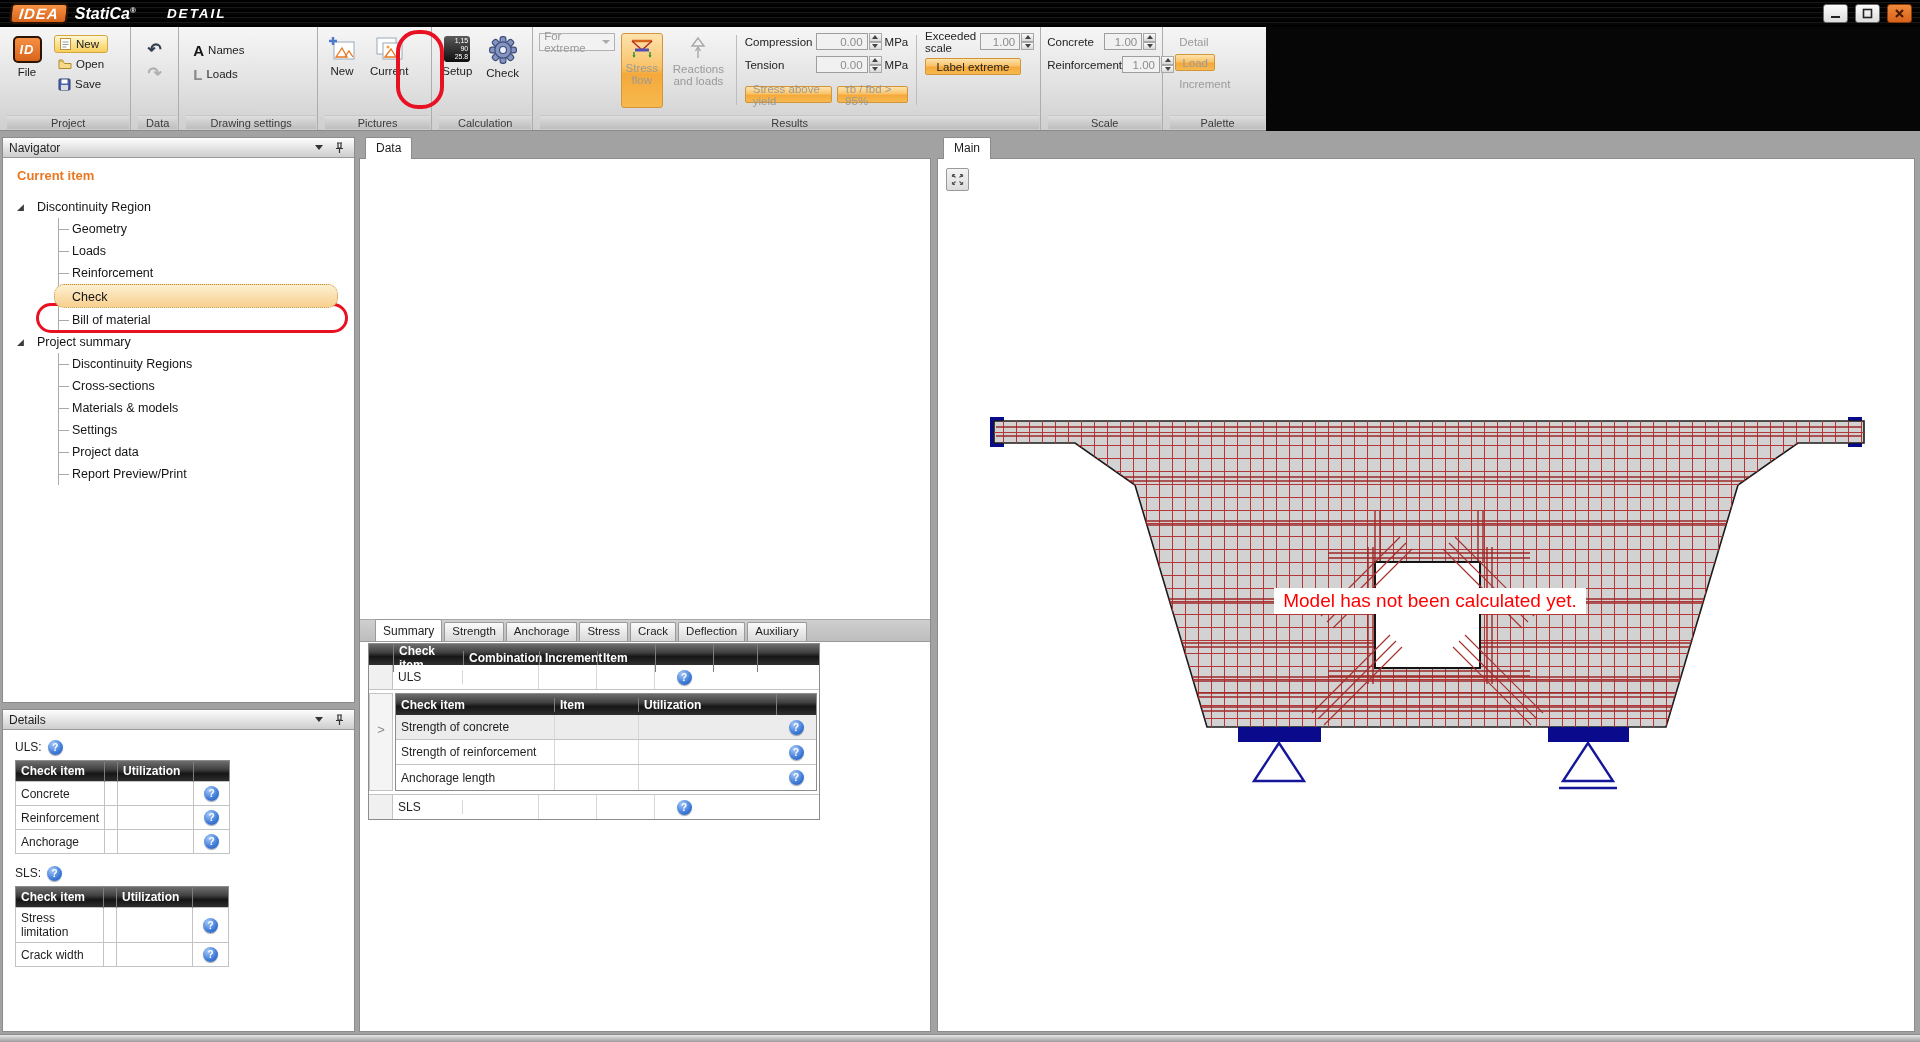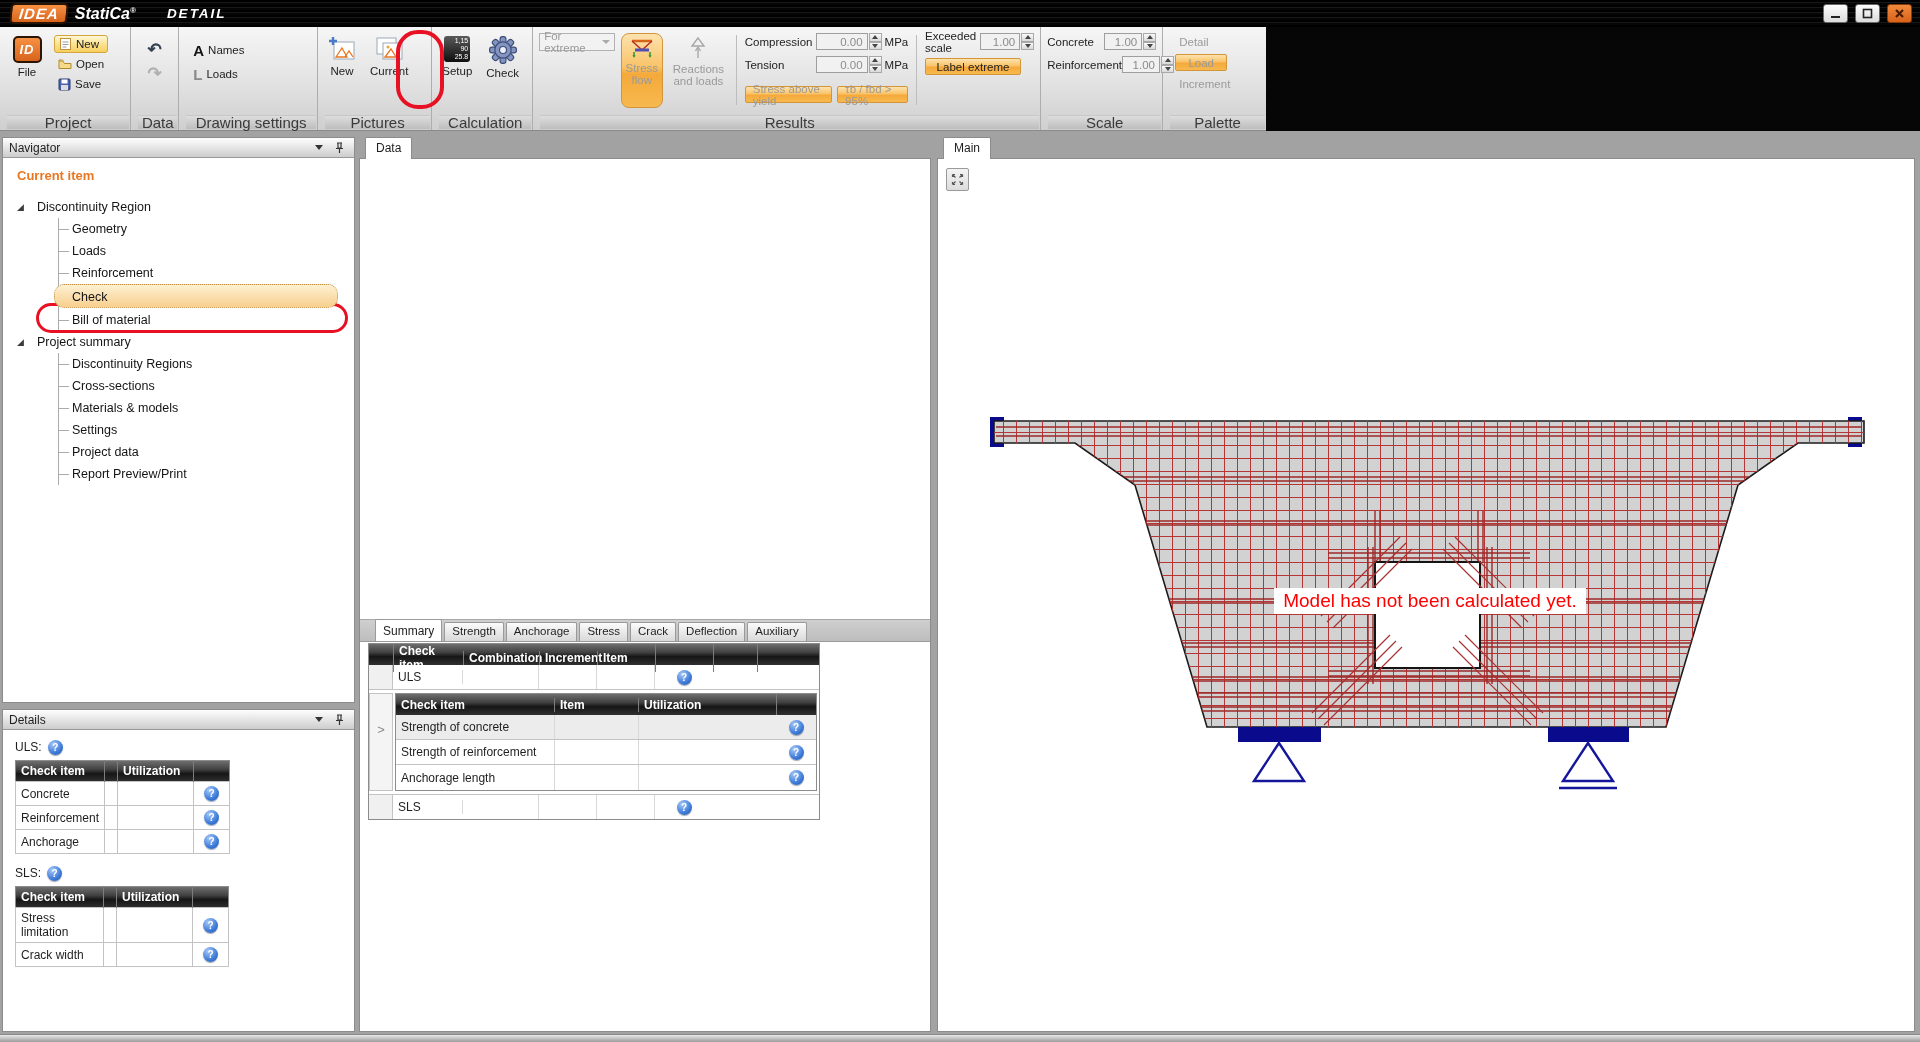--- a/index.html
+++ b/index.html
@@ -22,27 +22,27 @@
   .winbtn{width:25px;height:19px;border-radius:3px;background:linear-gradient(#fdfdfd,#dcdcdc);
     border:1px solid #6a6a6a;display:flex;align-items:center;justify-content:center}
   .winbtn.close{background:linear-gradient(#f08a3c,#d8621c);border-color:#8a3c08}
 
   
   .ribbon-row{left:0;top:27px;width:1920px;height:104px;background:#060606}
   .ribbon{left:0;top:27px;width:1266px;height:104px;background:linear-gradient(#f6f6f6,#e2e2e2 55%,#cfcfcf);
     border-bottom:1px solid #8a8a8a;display:flex}
   .rgroup{position:relative;border-right:1px solid #adadad;height:100%;padding:6px 6px 17px 6px;display:flex;gap:6px}
   .rgroup-label{position:absolute;left:7px;right:1px;bottom:1px;height:14px;line-height:14px;text-align:center;
-    font-size:15px;color:#3a3a3a;background:linear-gradient(#dedede,#bdbdbd);border-top:1px solid #c8c8c8}
+    font-size:11px;color:#3a3a3a;background:linear-gradient(#dedede,#bdbdbd);border-top:1px solid #c8c8c8}
   .bigbtn{display:flex;flex-direction:column;align-items:center;justify-content:flex-start;gap:3px;
     padding:3px 4px;border-radius:3px;font-size:11.5px;color:#222;text-align:center}
   .bigbtn .cap{line-height:12px}
   .smallbtn{display:flex;align-items:center;gap:4px;height:18px;padding:0 4px;border-radius:3px;font-size:11.5px;color:#222}
   .hl-yellow{background:linear-gradient(#fff8d8,#fbe291 50%,#f7cf5e);border:1px solid #d2a63c}
-  .btn-orange{background:linear-gradient(#fde3ae,#f9c368 45%,#f5a93a 55%,#f7b94f);border:1px solid #d2953a;border-radius:8px}
+  .btn-orange{background:linear-gradient(#fde3ae,#f9c368 45%,#f5a93a 55%,#f7b94f);border:1px solid #d2953a;border-radius:3px}
   .txt-dis{color:#9a9a9a}
   .stack{display:flex;flex-direction:column;justify-content:flex-start;gap:2px}
   .vsep{width:1px;background:#bdbdbd;margin:2px 2px 0 2px;height:70px}
   .combo{height:18px;border:1px solid #7a7a7a;background:linear-gradient(#fff,#c9c9c9);display:flex;align-items:center;
     padding:0 4px;font-size:11.5px;justify-content:space-between}
   .combo.disabled{background:#f2f2f2;border-color:#b2b2b2;color:#9a9a9a}
   .carrow{width:0;height:0;border-left:4px solid transparent;border-right:4px solid transparent;border-top:4px solid #666}
   .combo.disabled .carrow{border-top-color:#aaa}
   .fieldrow{display:flex;align-items:center;height:17px;margin-bottom:4px}
   .fieldrow .lbl{font-size:11.5px;color:#222}
@@ -357,21 +357,21 @@
             </span>
         </span>
       </div>
     </div>
     <div class="rgroup-label">Scale</div>
   </div>
 
   <div class="rgroup" style="width:108px;border-right:none">
     <div class="stack" style="width:100%;gap:4px;padding-left:6px">
       <div class="flatbtn txt-dis" style="justify-content:flex-start;padding-left:4px">Detail</div>
-      <div class="flatbtn btn-orange txt-dis" style="width:52px">Load</div>
+      <div class="flatbtn btn-orange txt-dis" style="width:40px">Load</div>
       <div class="flatbtn txt-dis" style="justify-content:flex-start;padding-left:4px">Increment</div>
     </div>
     <div class="rgroup-label">Palette</div>
   </div>
 </div>
 
 <div class="abs annotation" style="left:396px;top:30px;width:48px;height:79px;border-radius:22px"></div>
 
 <div class="panel" style="left:2px;top:137px;width:353px;height:566px">
   <div class="panel-title">

